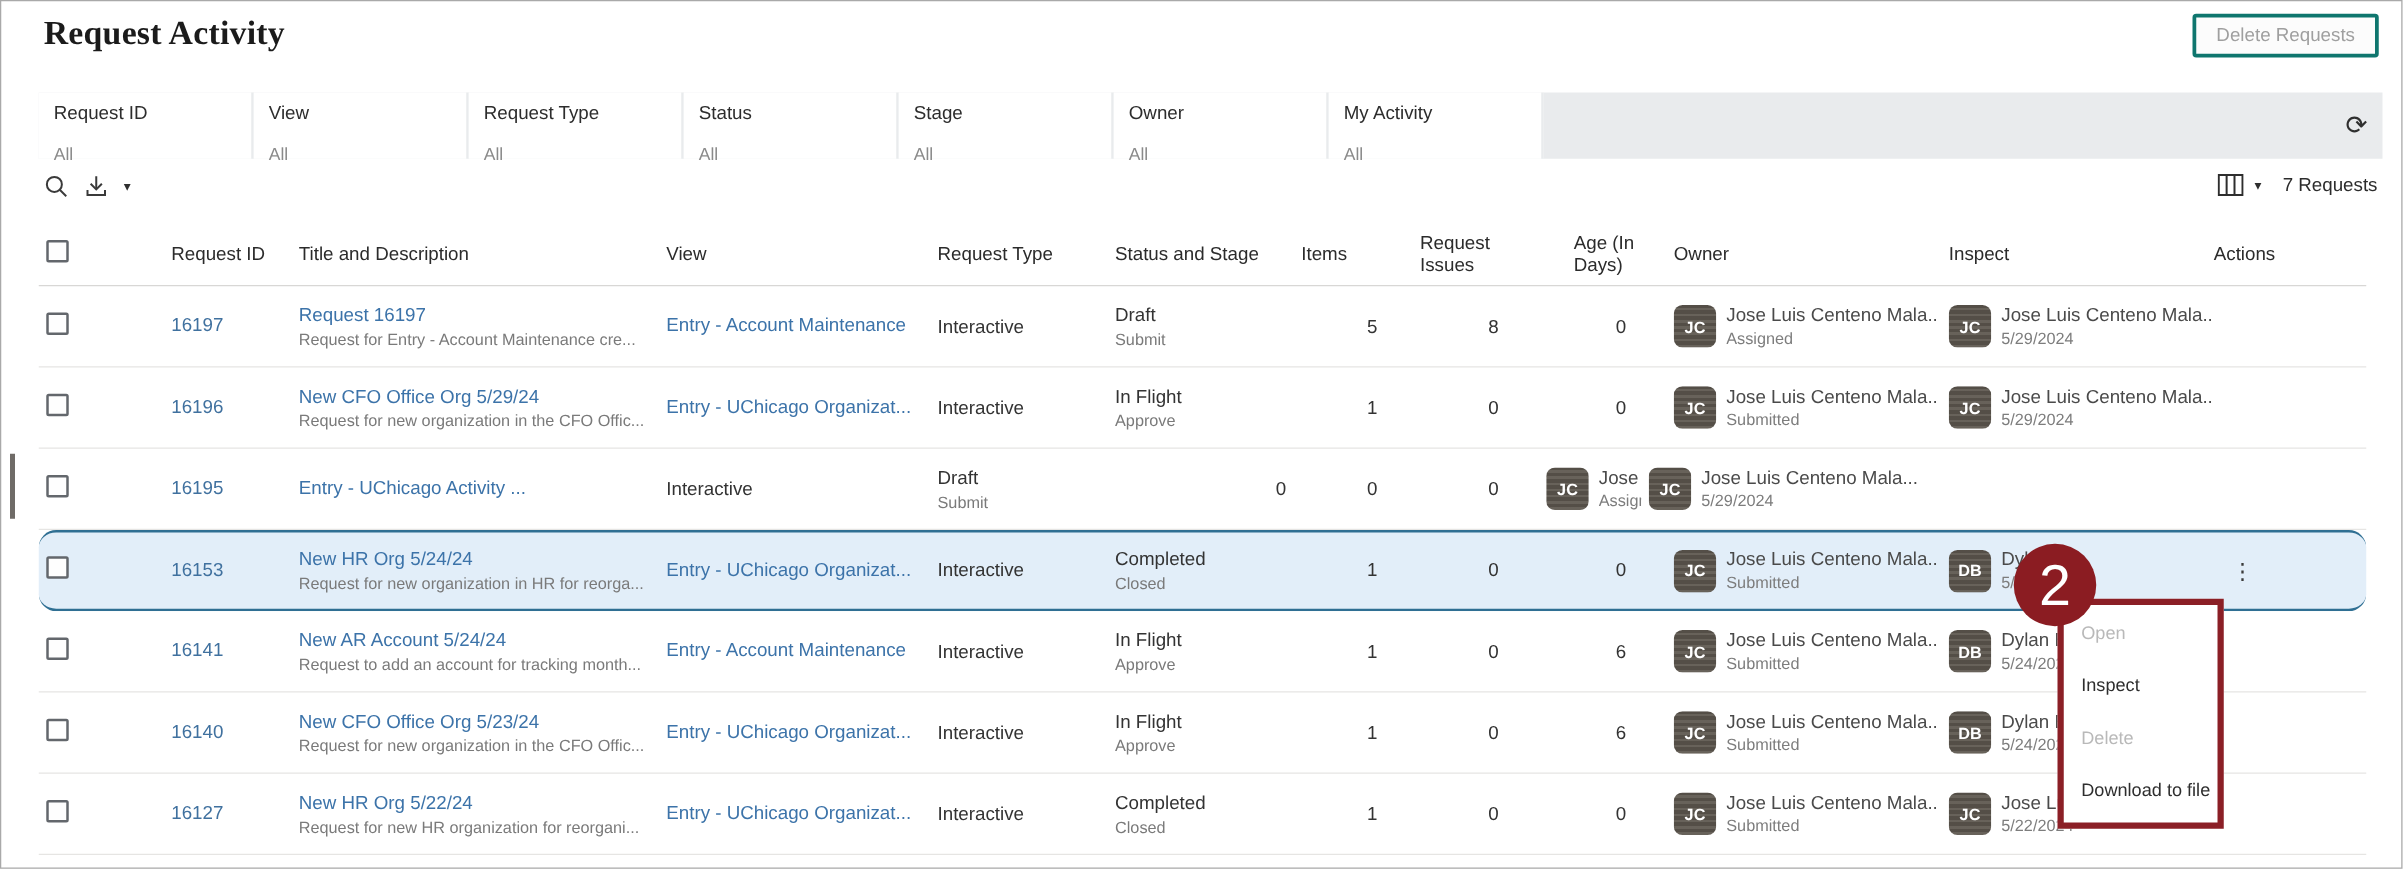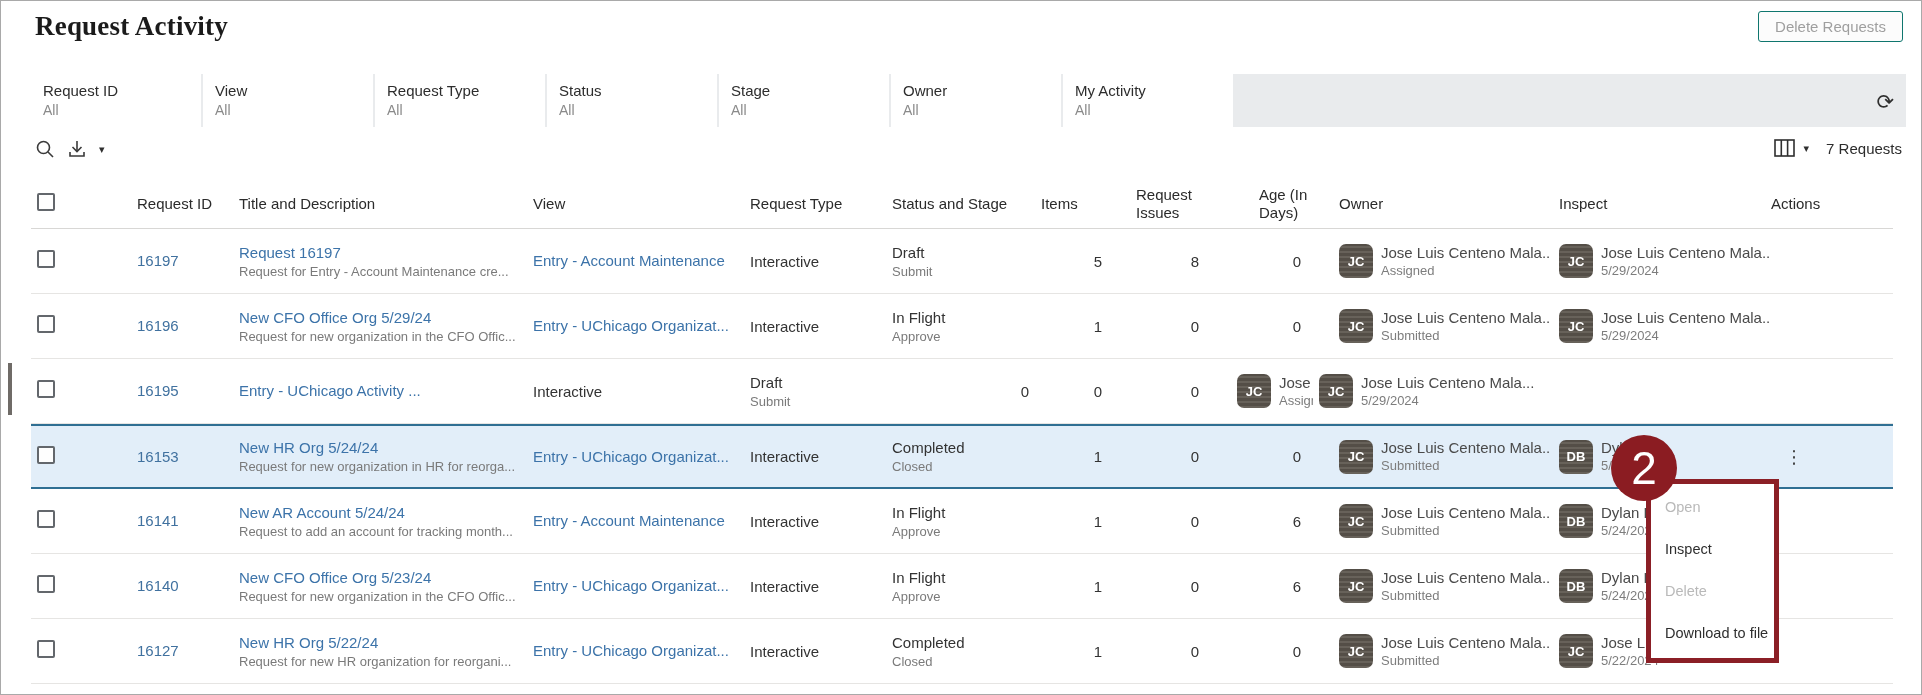--- a/index.html
+++ b/index.html
@@ -4,30 +4,30 @@
 <style>
   * { margin:0; padding:0; box-sizing:border-box; }
   body { background:#e8e8e8; font-family:"Liberation Sans", sans-serif; }
   .page { position:relative; width:1922px; height:695px; background:#ffffff;
           border:1px solid #a9a9a9; overflow:hidden; font-family:"Liberation Sans", sans-serif; }
 
   
   .page-title { position:absolute; left:34px; top:10px; font-family:"Liberation Serif", serif;
                 font-size:27px; font-weight:600; color:#1b1b1b; letter-spacing:.2px; }
   .btn-delete { position:absolute; right:18px; top:10px; padding:6px 16px; font-size:15px;
-                color:#9f9f9f; background:#fcfcfc; border:1px solid #0f766e; border-radius:3px;
+                color:#9f9f9f; background:#fcfcfc; border:3px solid #0f766e; border-radius:3px;
                 font-family:"Liberation Sans", sans-serif; }
 
   
   .filterbar { position:absolute; left:30px; top:73px; width:1875px; height:53px;
                background:#e9ebed; display:flex; }
   .filter-cell { width:172px; flex:0 0 172px; background:#fff; border-right:2px solid #e9ebed;
                  padding:7px 0 0 12px; cursor:pointer; }
   .f-label { display:block; font-size:15px; color:#2d2d2d; line-height:19px; }
-  .f-value { display:block; font-size:14px; color:#8a8a8a; line-height:18px; margin-top:1px; }
+  .f-value { display:block; font-size:14px; color:#8a8a8a; line-height:18px; margin-top:14px; }
   .refresh-btn { position:absolute; right:12px; top:50%; transform:translateY(-50%);
                  font-size:21px; color:#2f2f2f; cursor:pointer; line-height:1; }
 
   
   .toolbar { position:absolute; left:30px; top:138px; width:1875px; height:32px; }
   .tb-left { position:absolute; left:4px; top:0; display:flex; align-items:center; gap:12px; }
   .tb-right { position:absolute; right:4px; top:0; display:flex; align-items:center; gap:9px; }
   .icon-btn { display:inline-flex; align-items:center; justify-content:center; cursor:pointer; }
   .caret { font-size:11px; color:#2f2f2f; cursor:pointer; }
   .req-count { font-size:15px; color:#2c2c2c; margin-left:8px; }
@@ -40,21 +40,21 @@
   .thead { height:50px; border-bottom:1px solid #d8d7d5; }
   .th { font-size:15px; color:#2b2b2b; line-height:18px; }
   .th-issues span { display:inline-block; width:62px; }
   .th-issues { padding-left:22px; }
   .th-age span { display:inline-block; width:56px; }
   .th-age { padding-left:48px; }
   .th-owner { padding-left:26px; }
   .th-mod { padding-left:6px; }
 
   .trow { height:65px; border-bottom:1px solid #e6e5e3; background:transparent; }
-  .trow.selected { background:#e2eef9; border-top:2px solid #2f6f93; border-bottom:2px solid #2f6f93; }
+  .trow.selected { background:#e2eef9; border-top:2px solid #2f6f93; border-bottom:2px solid #2f6f93;border-radius:14px; }
   .c-cb { padding-left:6px; }
   .checkbox { width:18px; height:18px; border:2px solid #63676c; border-radius:2px;
               background:#fefefe; display:inline-block; cursor:pointer; }
   .link { color:#3c73a9; font-size:15px; text-decoration:none; cursor:pointer; }
   .id-link { color:#40719f; }
   .c-title { display:flex; flex-direction:column; gap:3px; padding-right:14px; }
   .desc { font-size:13px; color:#7a7a7a; }
   .c-type { font-size:15px; color:#333; }
   .c-status { display:flex; flex-direction:column; gap:3px; }
   .s1 { font-size:15px; color:#333; }

